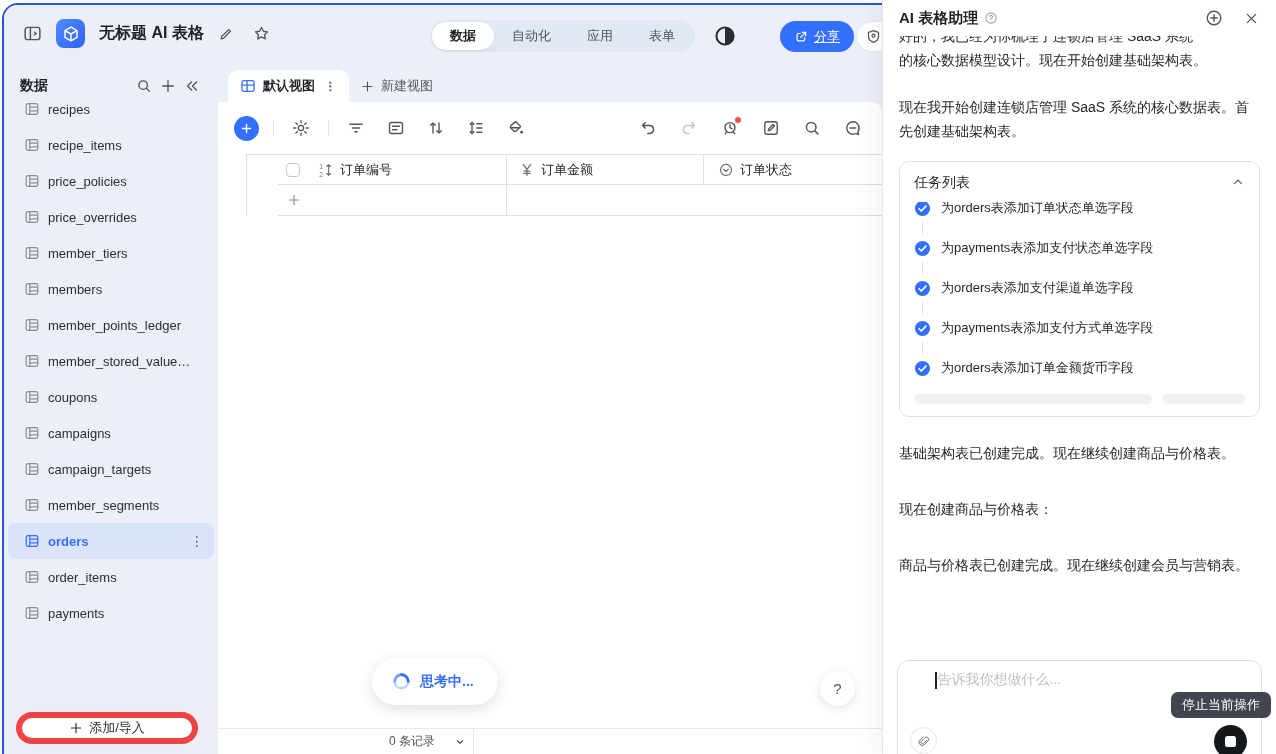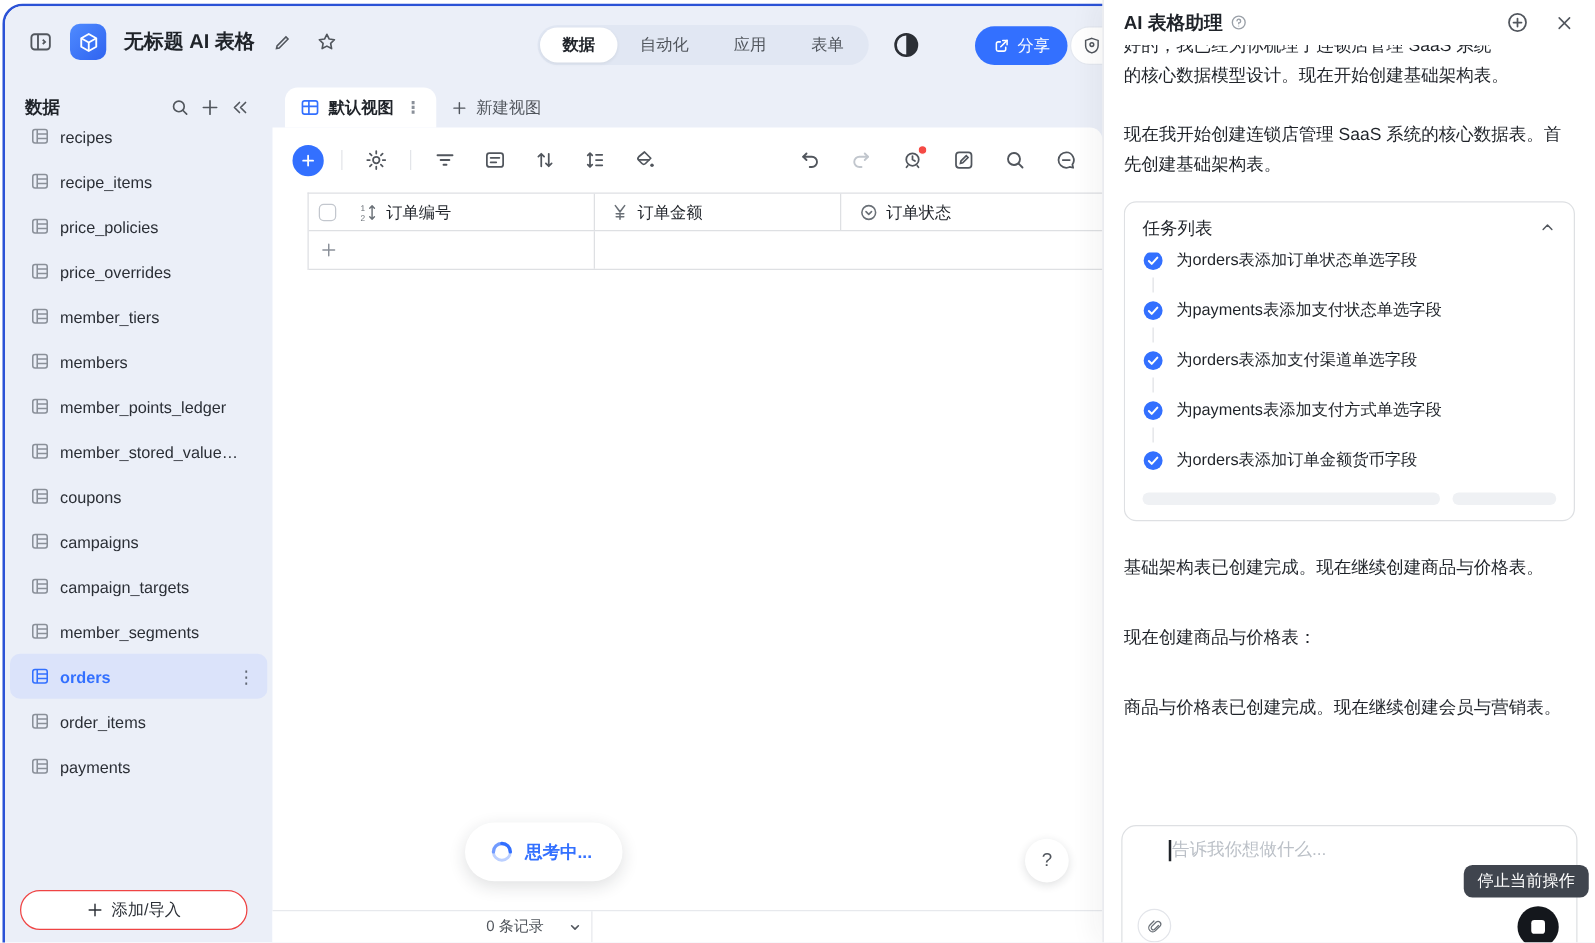--- a/index.html
+++ b/index.html
@@ -23,56 +23,56 @@
   
   .top-header{position:relative;height:60px;}
   .hleft{position:absolute;left:14px;top:14px;display:flex;align-items:center;gap:8px;}
   .icon-btn{display:flex;align-items:center;justify-content:center;border:none;background:transparent;color:var(--text-gray);cursor:pointer;width:28px;height:28px;border-radius:6px;}
   .logo{width:29px;height:29px;border-radius:8px;background:linear-gradient(135deg,#4f8bff,#2f63f0);display:flex;align-items:center;justify-content:center;margin-left:2px;}
   .app-title{font-size:16px;font-weight:700;color:var(--text-dark);margin-left:6px;}
   .nav-tabs{position:absolute;left:426px;top:15px;height:32px;background:#e1e7f3;border-radius:16px;display:flex;align-items:center;padding:2px;}
   .nav-tab{border:none;background:transparent;height:28px;padding:0 18px;border-radius:14px;font-size:13px;color:var(--text-gray);cursor:pointer;white-space:nowrap;}
   .nav-tab.active{background:#fff;color:var(--text-dark);font-weight:700;box-shadow:0 1px 3px rgba(31,35,41,.08);}
   .theme-toggle{position:absolute;left:707px;top:17px;width:28px;height:28px;color:#2b2f36;}
-  .share-btn{position:absolute;left:776px;top:16px;height:31px;padding:0 14px;border:none;border-radius:16px;background:var(--accent);color:#fff;font-size:13px;display:flex;align-items:center;gap:6px;cursor:pointer;}
+  .share-btn{position:absolute;left:776px;top:16px;height:31px;padding:0 14px;border:none;border-radius:16px;background:var(--accent);color:#fff;font-size:13px;display:flex;align-items:center;gap:6px;cursor:pointer;text-decoration:underline;}
   .partial-btn{position:absolute;left:852px;top:16px;width:44px;height:31px;border-radius:16px;background:#fff;border:1px solid #e4e8f0;display:flex;align-items:center;padding-left:9px;color:var(--text-gray);}
 
   
   .sidebar{position:absolute;left:0;top:60px;width:214px;bottom:0;}
   .sidebar-header{position:absolute;top:8px;left:16px;right:14px;height:26px;display:flex;align-items:center;}
   .sidebar-title{font-size:14px;font-weight:700;color:var(--text-dark);flex:1;}
   .sidebar-header .icon-btn{width:24px;height:24px;}
   .table-list{position:absolute;top:26px;left:4px;right:4px;height:612px;overflow:hidden;}
   .table-item{height:36px;display:flex;align-items:center;padding:0 8px 0 16px;border-radius:8px;cursor:pointer;color:#2b2f36;}
   .table-item .ticon{display:flex;color:#8a9099;margin-right:8px;}
   .table-item .label{font-size:13px;flex:1;white-space:nowrap;overflow:hidden;text-overflow:ellipsis;}
   .table-item .more{display:none;color:#5f6672;font-size:14px;width:18px;text-align:center;letter-spacing:0;}
   .table-item.selected{background:var(--selected-bg);}
   .table-item.selected .label{color:var(--accent);font-weight:700;}
   .table-item.selected .ticon{color:var(--accent);}
   .table-item.selected .more{display:block;}
-  .add-import-btn{position:absolute;left:12px;bottom:10px;width:182px;height:32px;border-radius:16px;background:#fff;border:1px solid #ef4444;color:#2b2f36;font-size:13px;display:flex;align-items:center;justify-content:center;gap:6px;cursor:pointer;}
+  .add-import-btn{position:absolute;left:12px;bottom:10px;width:182px;height:32px;border-radius:16px;background:#fff;border:6px solid #ef4444;color:#2b2f36;font-size:13px;display:flex;align-items:center;justify-content:center;gap:6px;cursor:pointer;}
 
   
   .main{position:absolute;left:214px;top:60px;width:664px;bottom:0;}
   .view-tabs{position:absolute;left:0;top:0;height:37px;right:0;display:flex;align-items:flex-end;padding-left:10px;}
   .view-tab{height:32px;display:flex;align-items:center;gap:7px;padding:0 12px;font-size:13px;color:var(--text-gray);cursor:pointer;}
   .view-tab.active{background:#fff;border-radius:10px 10px 0 0;color:var(--text-dark);font-weight:700;}
   .view-tab .vmore{color:#8a9099;font-size:13px;margin-left:2px;}
   .main-body{position:absolute;left:0;top:37px;right:0;bottom:0;background:#fff;border-top-right-radius:10px;}
   .toolbar{height:52px;display:flex;align-items:center;padding:0 16px;gap:14px;}
   .tb-sep{width:1px;height:16px;background:#e3e5e9;}
   .tb-icon{display:flex;align-items:center;justify-content:center;width:26px;height:26px;border:none;background:transparent;color:var(--text-gray);cursor:pointer;position:relative;border-radius:6px;}
   .tb-icon.disabled{color:#c1c6cd;}
   .tb-plus{width:25px;height:25px;border-radius:50%;background:var(--accent);color:#fff;display:flex;align-items:center;justify-content:center;border:none;cursor:pointer;}
   .tb-right{margin-left:auto;display:flex;align-items:center;gap:15px;}
   .red-dot{position:absolute;right:1px;top:1px;width:8px;height:8px;border-radius:50%;background:var(--red-dot);border:1.5px solid #fff;}
 
   
-  .grid{margin-left:28px;width:636px;border-top:1px solid var(--border);border-left:1px solid var(--border);}
+  .grid{margin-left:28px;width:636px;border-top:1px solid var(--border);border-left:1px solid var(--border);padding-left:31px;}
   .grid-header{display:flex;height:30px;border-bottom:1px solid var(--border);}
   .gcol{display:flex;align-items:center;font-size:13px;color:var(--text-dark);font-weight:500;border-right:1px solid var(--border);}
   .gcol .cicon{display:flex;color:#6a7077;margin-right:6px;}
   .gcol1{width:229px;padding-left:8px;}
   .gcol2{width:197px;padding-left:12px;}
   .gcol3{flex:1;padding-left:14px;border-right:none;}
   .gcheckbox{width:14px;height:14px;border:1px solid #c3c7ce;border-radius:4px;background:#fff;margin-right:18px;cursor:pointer;}
   .grid-addrow{display:flex;height:31px;border-bottom:1px solid var(--border);}
   .addcell1{width:229px;border-right:1px solid var(--border);display:flex;align-items:center;padding-left:9px;color:#8a9099;cursor:pointer;}
   .addcell2{flex:1;}

